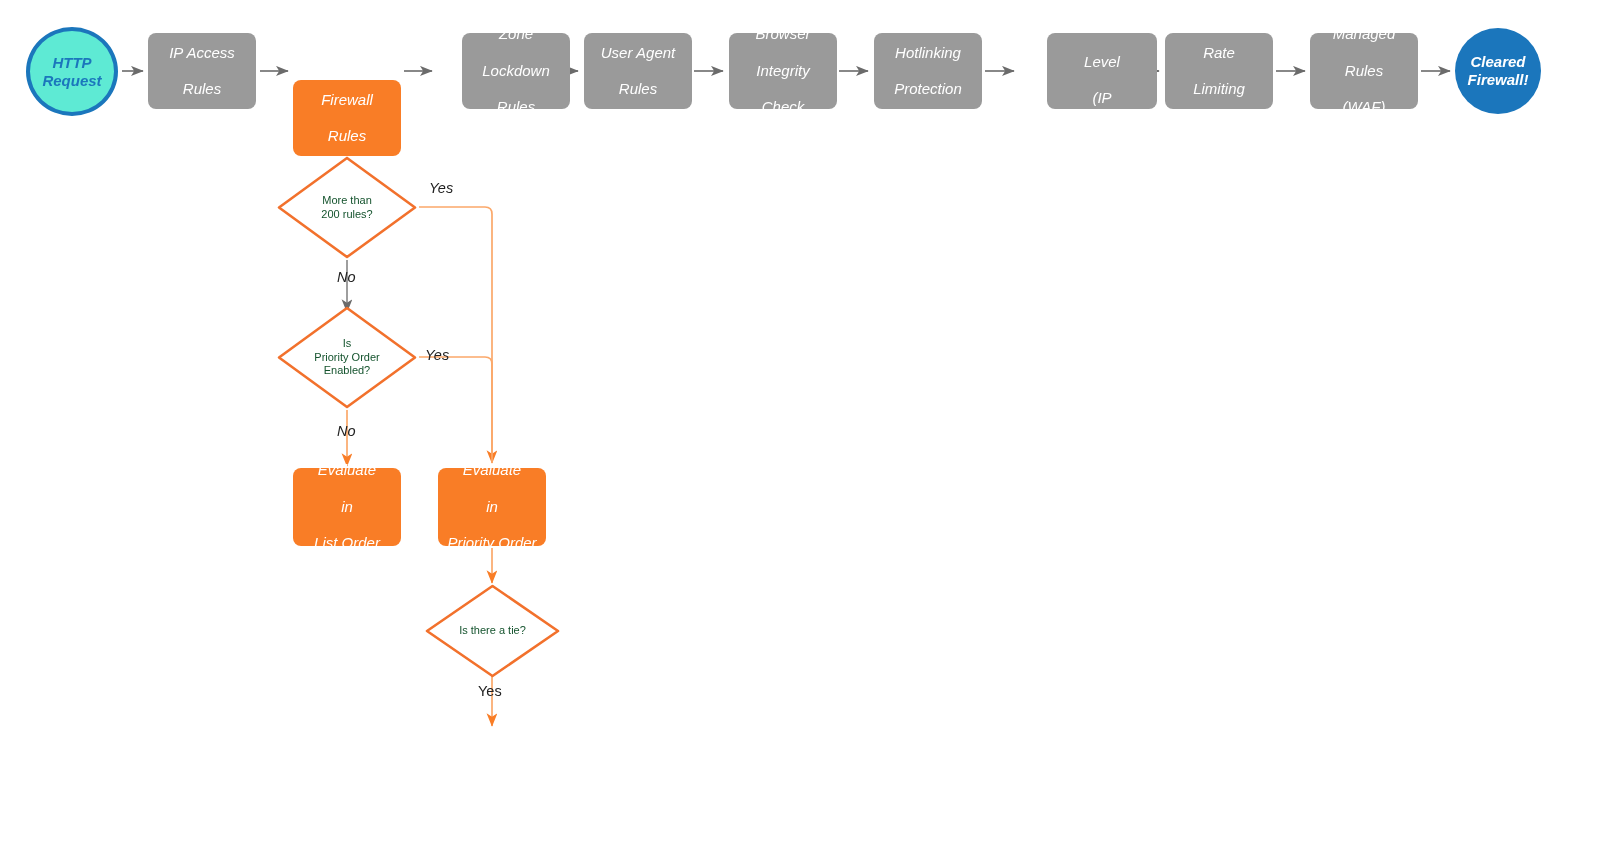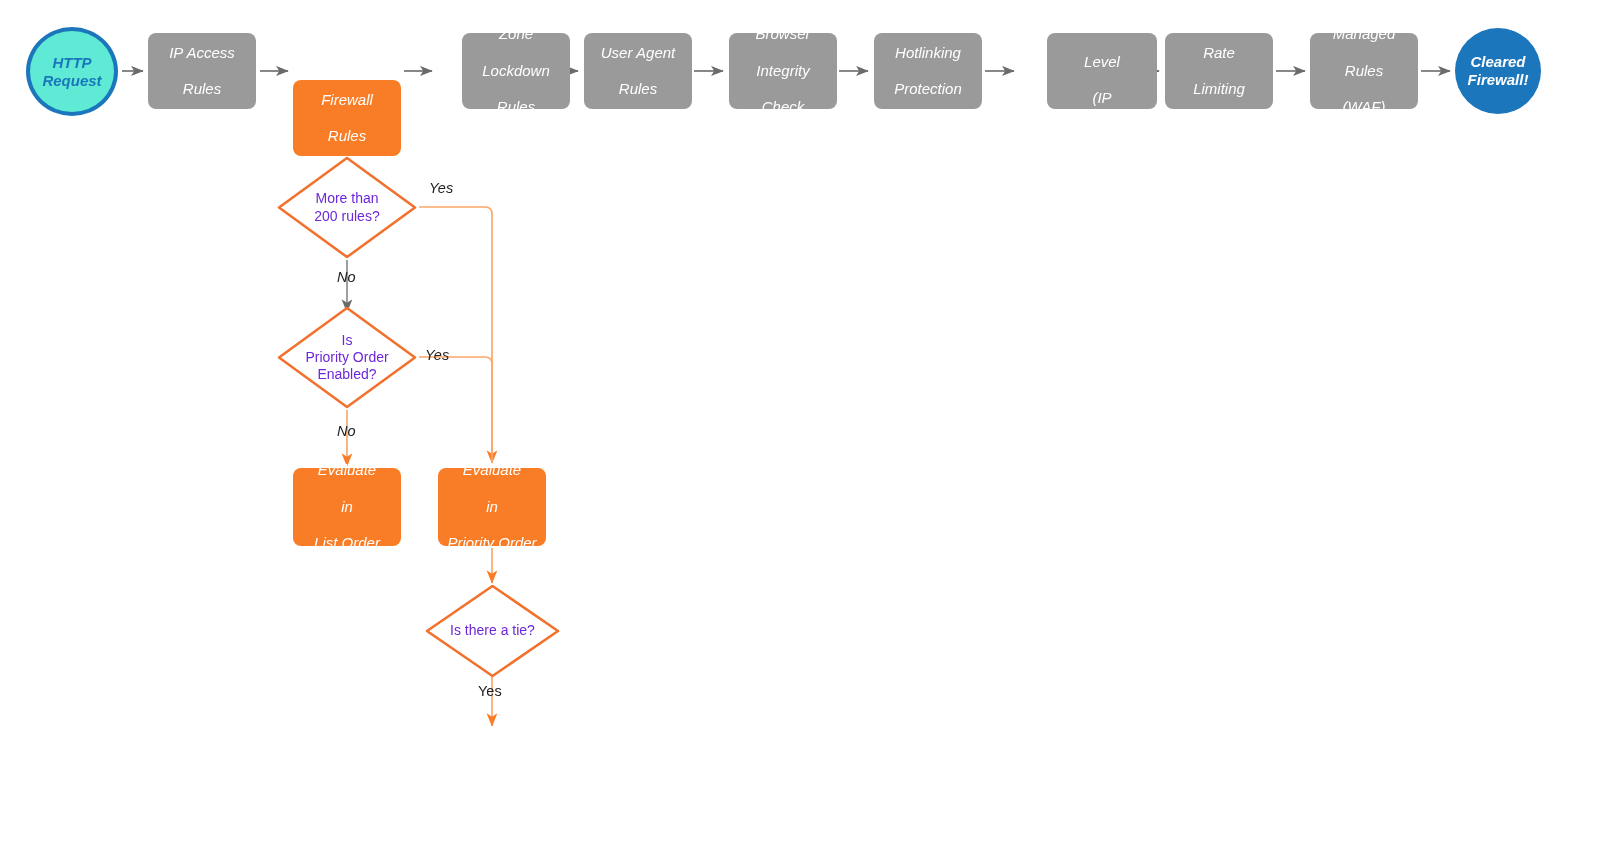--- a/index.html
+++ b/index.html
@@ -69,22 +69,22 @@
     border: 4px solid #1b76bc;
     color: #1b76bc;
   }
   .term.filled {
     background: #1b76bc;
     color: #ffffff;
   }
   
   .decision {
     background: transparent;
-    color: #6d28d9;
-    font-size: 14px;
+    color: #14532d;
+    font-size: 11px;
     font-style: normal;
   }
   .decision .dlabel {
     position: relative;
     z-index: 2;
     white-space: nowrap;
   }
   .decision .dshape {
     position: absolute;
     left: 0;

